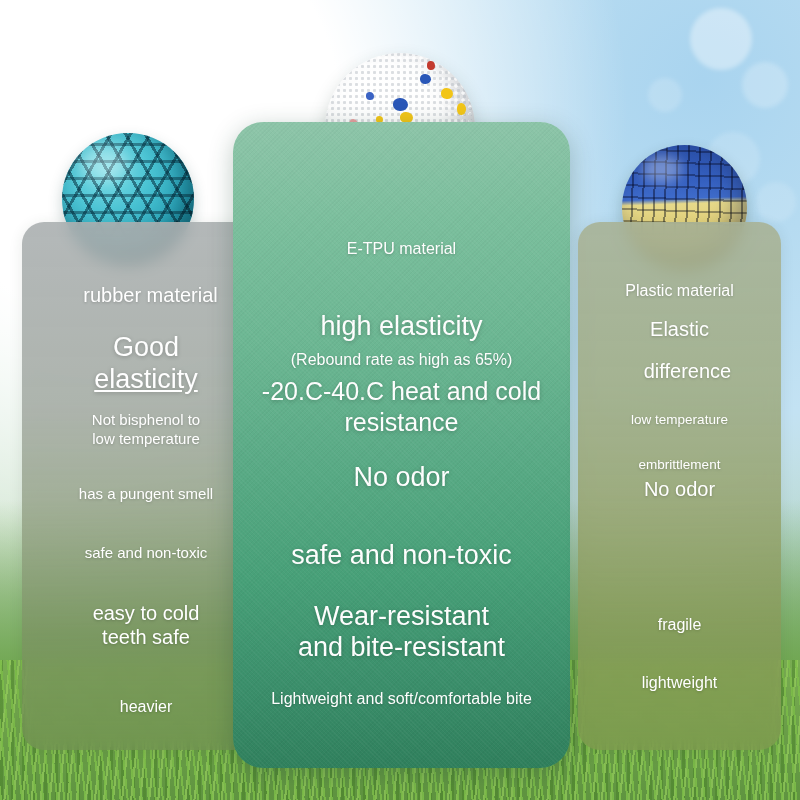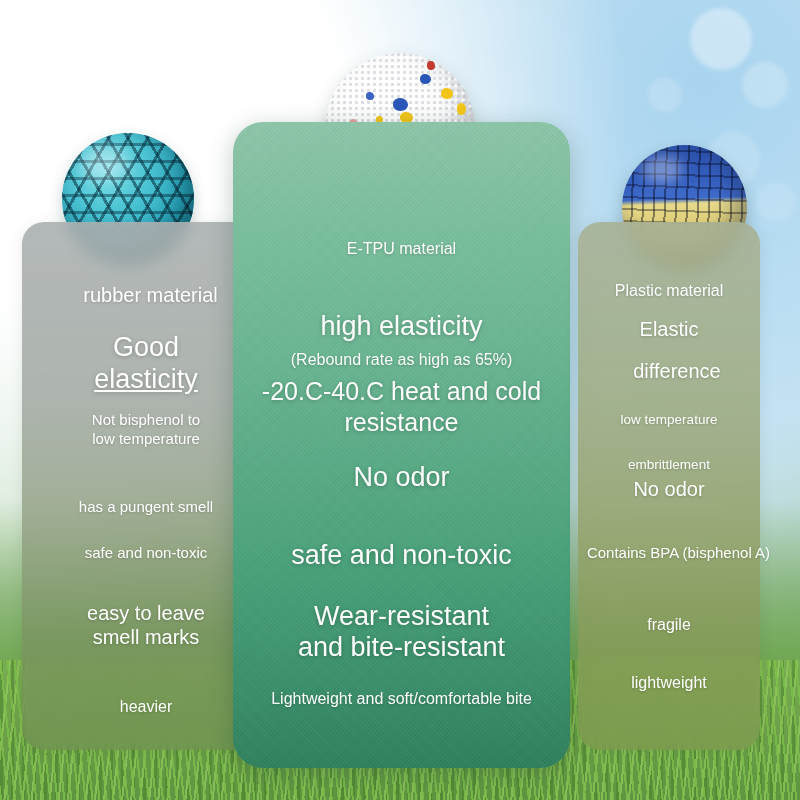--- a/index.html
+++ b/index.html
@@ -46,21 +46,21 @@
   #panel-left{
     left:22px;top:222px;width:248px;height:528px;
     background:linear-gradient(180deg,
         rgba(171,176,177,.90) 0%,
         rgba(163,170,163,.88) 34%,
         rgba(146,160,132,.82) 56%,
         rgba(123,145,98,.74) 78%,
         rgba(113,140,84,.64) 100%);
   }
   #panel-right{
-    left:578px;top:222px;width:182px;height:528px;
+    left:578px;top:222px;width:203px;height:528px;
     background:linear-gradient(180deg,
         rgba(168,178,150,.90) 0%,
         rgba(160,172,132,.88) 30%,
         rgba(148,161,106,.84) 54%,
         rgba(137,153,90,.78) 76%,
         rgba(128,150,80,.66) 100%);
   }
   #panel-center{
     left:233px;top:122px;width:337px;height:646px;
     border-radius:30px;
@@ -192,24 +192,24 @@
   </div>
 
   <div class="ball" id="ball-plastic"></div>
 
   <div class="panel panel-side" id="panel-left">
     <div class="row t-mid" style="top:62px;padding-left:17px;">rubber material</div>
     <div class="row t-big t-left" style="top:110px;">Good</div>
     <div class="row t-big t-left" style="top:142px;text-decoration:underline;">elasticity</div>
     <div class="row t-small" style="top:189px;">Not bisphenol to</div>
     <div class="row t-small" style="top:208px;">low temperature</div>
-    <div class="row t-small" style="top:276px;">has a pungent smell</div>
+    <div class="row t-small" style="top:263px;">has a pungent smell</div>
     <div class="row t-small" style="top:322px;">safe and non-toxic</div>
-    <div class="row t-mid" style="top:380px;">easy to leave</div>
-    <div class="row t-mid" style="top:404px;">smell marks</div>
+    <div class="row t-mid" style="top:380px;">easy to cold</div>
+    <div class="row t-mid" style="top:404px;">teeth safe</div>
     <div class="row t-note" style="top:476px;">heavier</div>
   </div>
 
   <div class="panel" id="panel-center">
     <div class="row t-note" style="top:118px;">E-TPU material</div>
     <div class="row t-big" style="top:189px;">high elasticity</div>
     <div class="row t-note" style="top:229px;">(Rebound rate as high as 65%)</div>
     <div class="row t-bigger t-left" style="top:255px;">-20.C-40.C heat and cold</div>
     <div class="row t-bigger t-left" style="top:286px;">resistance</div>
     <div class="row t-big" style="top:340px;">No odor</div>
@@ -219,18 +219,17 @@
     <div class="row t-note" style="top:568px;">Lightweight and soft/comfortable bite</div>
   </div>
 
   <div class="panel panel-side" id="panel-right">
     <div class="row t-note" style="top:60px;">Plastic material</div>
     <div class="row t-mid" style="top:96px;">Elastic</div>
     <div class="row t-mid" style="top:138px;padding-left:24px;">difference</div>
     <div class="row t-tiny" style="top:190px;">low temperature</div>
     <div class="row t-tiny" style="top:207px;margin-top:28px;">embrittlement</div>
     <div class="row t-mid" style="top:256px;">No odor</div>
-    <div class="row t-small" style="top:322px;width:225px;left:-12px;">Contains BPA (bisphenol A)</div>
     <div class="row t-note" style="top:394px;">fragile</div>
     <div class="row t-note" style="top:452px;">lightweight</div>
   </div>
 
 </div>
 
 </body></html>

